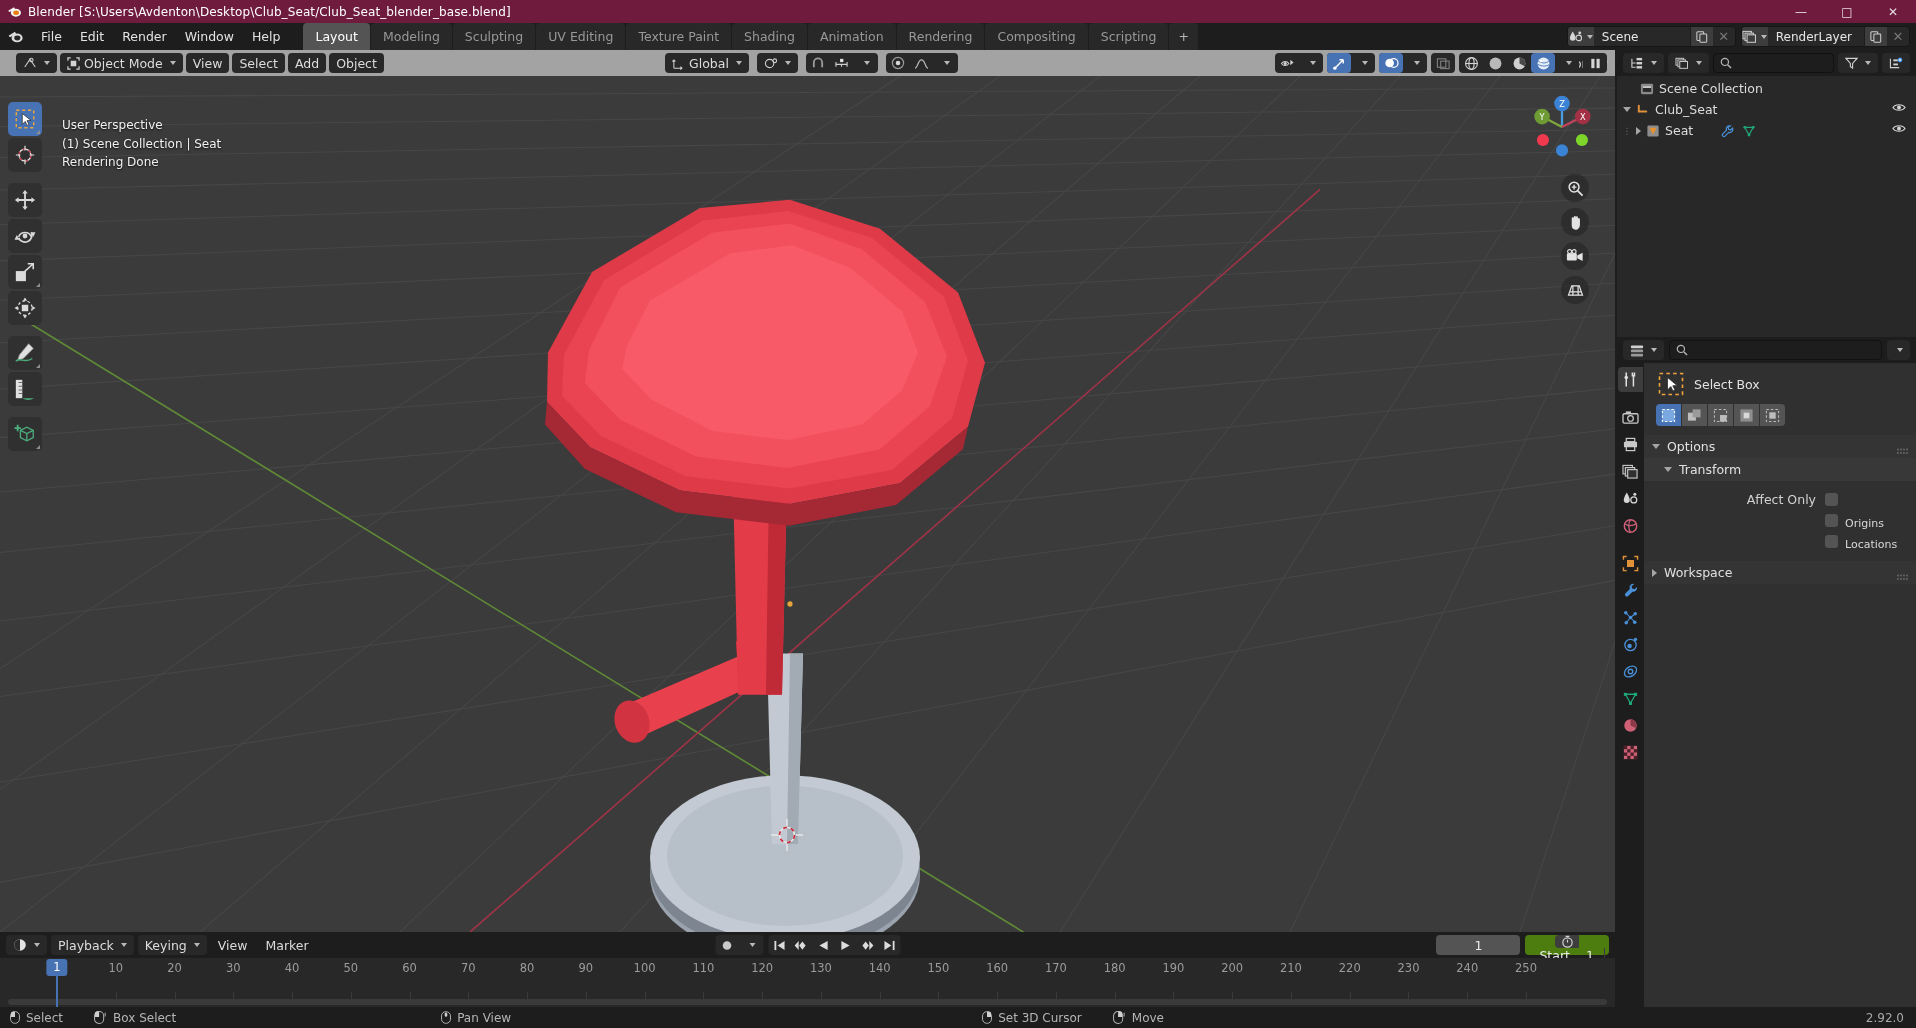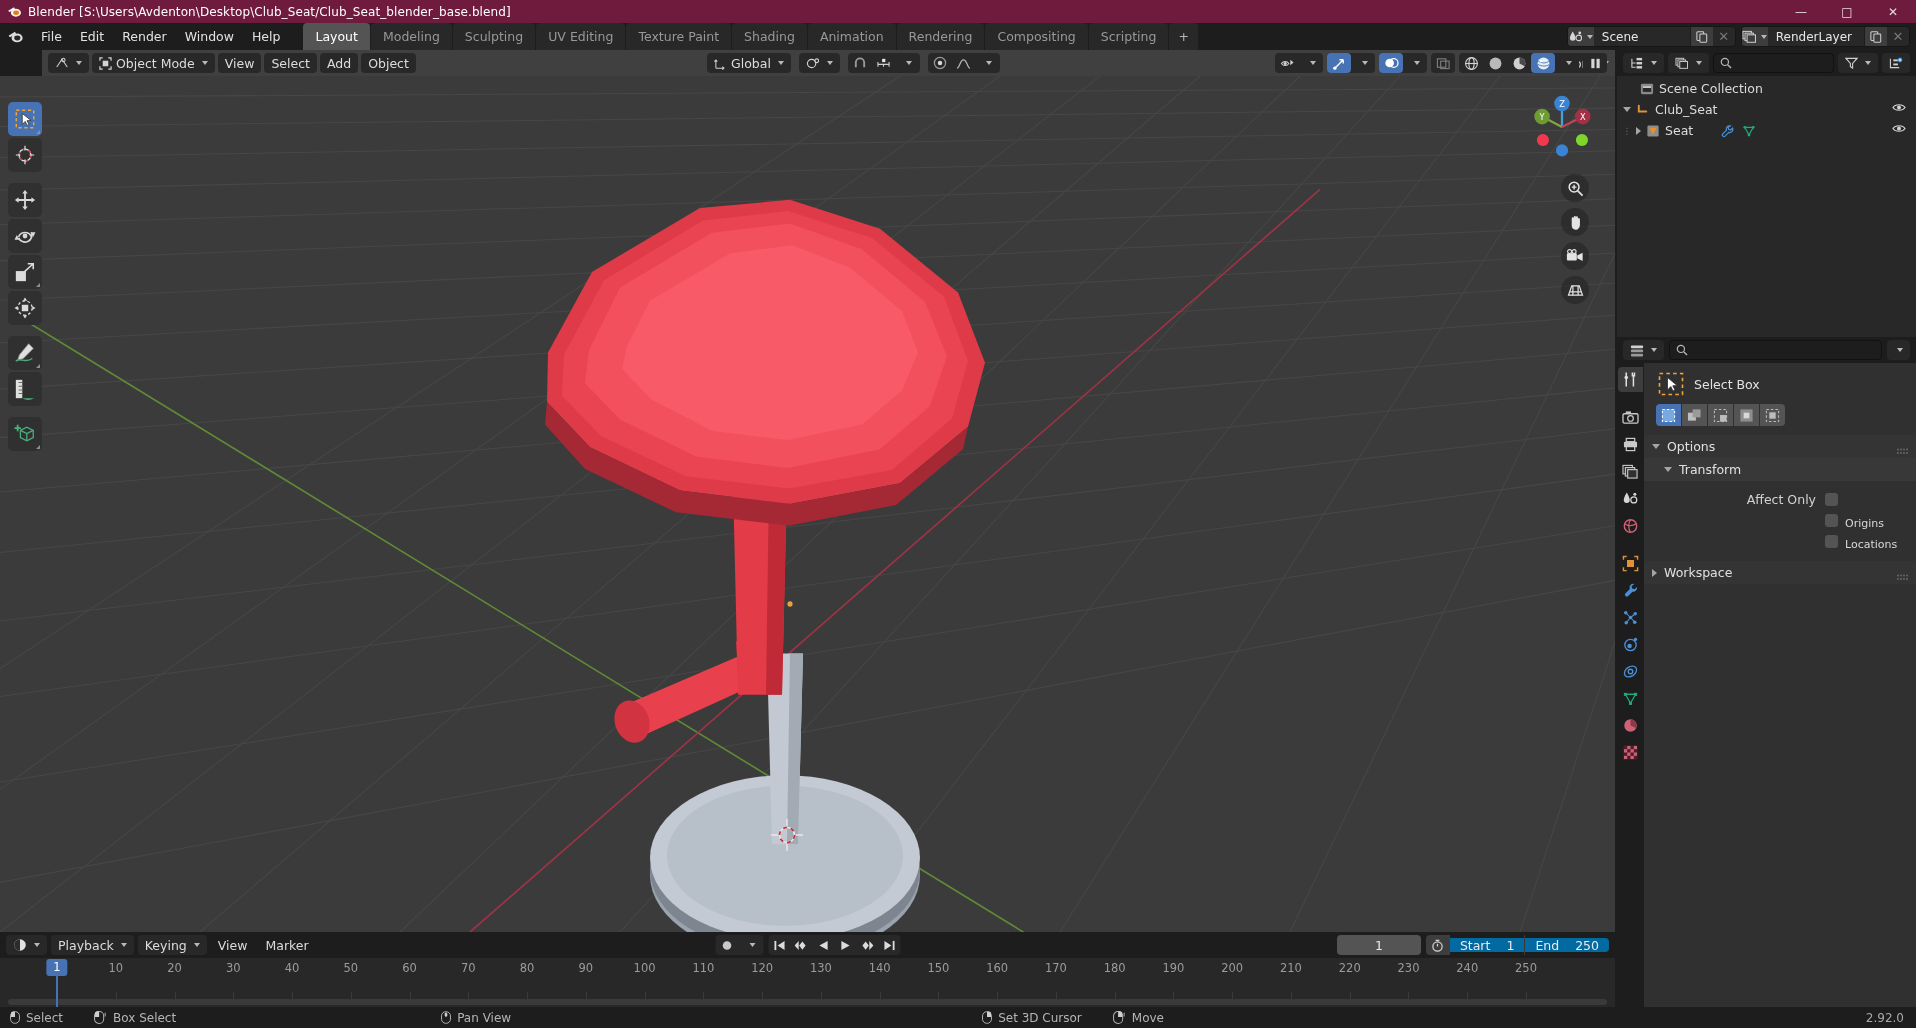--- a/index.html
+++ b/index.html
@@ -55,22 +55,22 @@
      color: #777; font-size: 13px; }
 
   
   .body { flex: 1 1 auto; display: flex; min-height: 0; padding: 0 0 0 0; }
   .left-col { flex: 1 1 auto; display: flex; flex-direction: column; min-width: 0; }
   .right-col { flex: 0 0 301px; display: flex; flex-direction: column; background: #1d1d1d; }
 
   
   .viewport-wrap { flex: 1 1 auto; position: relative; display: flex; flex-direction: column; min-height: 0;}
   .vp-header {
-    height: 26px; background: #404040; display: flex; align-items: center; gap: 3px;
-    padding: 0 6px; flex: 0 0 26px; position: relative; margin-left: 42px;
+    height: 26px; background: #a3a3a3; display: flex; align-items: center; gap: 3px;
+    padding: 0 16px; flex: 0 0 26px; position: relative;
   }
   .hdr-btn { display: flex; align-items: center; gap: 4px; height: 20px; padding: 0 7px;
      background: #282828; border-radius: 4px; font-size: 12.5px; color: #dcdcdc; white-space: nowrap;}
   .hdr-btn.flat { background: transparent; }
   .chev { width: 0; height: 0; border-left: 3.5px solid transparent; border-right: 3.5px solid transparent;
      border-top: 4px solid #b9b9b9; margin-left: 3px; }
   .hdr-group { display: flex; align-items: center; background: #282828; border-radius: 4px; height: 20px; }
   .hdr-group .gi { width: 24px; height: 20px; display: flex; align-items: center; justify-content: center; }
   .hdr-group .gi.on { background: #4772b3; border-radius: 4px; }
   .vp-header-right { position: absolute; right: 6px; top: 3px; display: flex; align-items: center; gap: 4px;}
@@ -98,21 +98,21 @@
   .nav-circle { width: 28px; height: 28px; border-radius: 50%; background: rgba(40,40,40,.72);
      display: flex; align-items: center; justify-content: center; }
 
   
   .timeline { flex: 0 0 75px; background: #1d1d1d; display: flex; flex-direction: column; }
   .tl-header { height: 26px; display: flex; align-items: center; gap: 4px; padding: 0 6px; position: relative;}
   .tl-center { position: absolute; left: 50%; transform: translateX(-50%); display: flex; align-items:center; gap: 5px;}
   .tl-right { position: absolute; right: 6px; display: flex; align-items: center; gap: 5px; }
   .num-field { background: #545454; border-radius: 4px; height: 20px; min-width: 84px;
      display:flex; align-items:center; justify-content:center; font-size:12.5px; color:#eaeaea;}
-  .range-field { background: #0369a1; border-radius: 4px; height: 14px; display: flex; align-items:center; }
+  .range-field { background: #4d7c0f; border-radius: 4px; height: 20px; display: flex; align-items:center;flex-direction:column; }
   .range-field .ic { width: 24px; height: 20px; display:flex; align-items:center; justify-content:center;
      background:#3d3d3d; border-radius: 4px 0 0 4px;}
   .range-field .seg { display: flex; align-items:center; gap: 16px; padding: 0 10px; font-size:12.5px;
      color:#eaeaea; height: 20px; border-right: 1px solid #3a3a3a;}
   .range-field .seg:last-child { border-right: none; }
   .play-group { display: flex; align-items: center; background: #282828; border-radius: 4px; height: 20px; }
   .play-group .pg { width: 22px; height: 20px; display: flex; align-items: center; justify-content:center; }
   .tl-ruler { flex: 1 1 auto; background: #282828; position: relative; }
   .tick-label { position: absolute; top: 3px; font-size: 11.5px; color: #9b9b9b; transform: translateX(-50%);}
   .tick-line { position: absolute; bottom: 0; width: 1px; height: 7px; background: #3a3a3a; }
@@ -424,20 +424,25 @@
 
             <circle cx="790" cy="512" r="2.6" fill="#e8a33d"></circle>
           </svg>
 
           <svg style="position:absolute; left:770px; top:742px; width:34px; height:34px;" viewBox="0 0 34 34">
             <circle cx="17" cy="17" r="7.5" fill="none" stroke="#e8e8e8" stroke-width="1.6"></circle>
             <circle cx="17" cy="17" r="7.5" fill="none" stroke="#cf2a3a" stroke-width="1.6" stroke-dasharray="3.9 3.9"></circle>
             <path d="M17 1 V8 M17 26 V33 M1 17 H8 M26 17 H33" stroke="#e8e8e8" stroke-width="1.4"></path>
           </svg>
 
+          <div class="vp-text">
+            <div>User Perspective</div>
+            <div>(1) Scene Collection | Seat</div>
+            <div>Rendering Done</div>
+          </div>
 
           <div class="vp-toolbar">
             <div class="tool-btn active">
               <svg width="22" height="22" viewBox="0 0 24 24">
                 <rect x="2.5" y="2.5" width="19" height="19" fill="none" stroke="#f0a53c" stroke-width="1.6" stroke-dasharray="3.4 3"></rect>
                 <path d="M9 6 L9 18 L12.2 14.6 L14.4 19 L16.4 18 L14.2 13.8 L18.6 13.6 Z" fill="#fff" stroke="#2b2b2b" stroke-width=".8"></path>
               </svg>
               <span class="corner"></span>
             </div>
             <div class="tool-btn">

